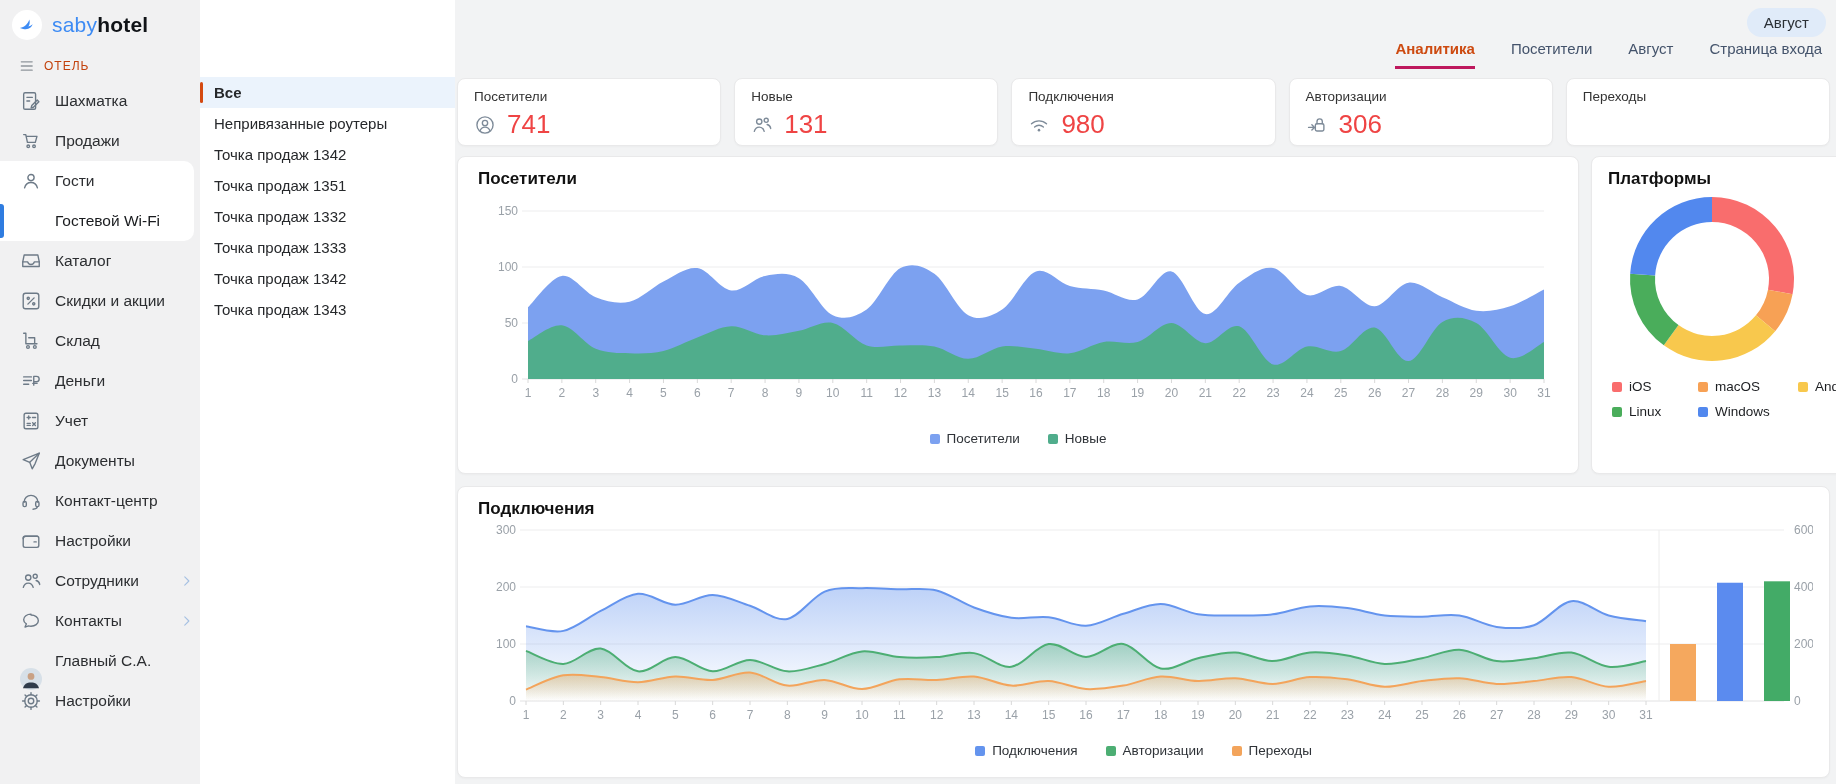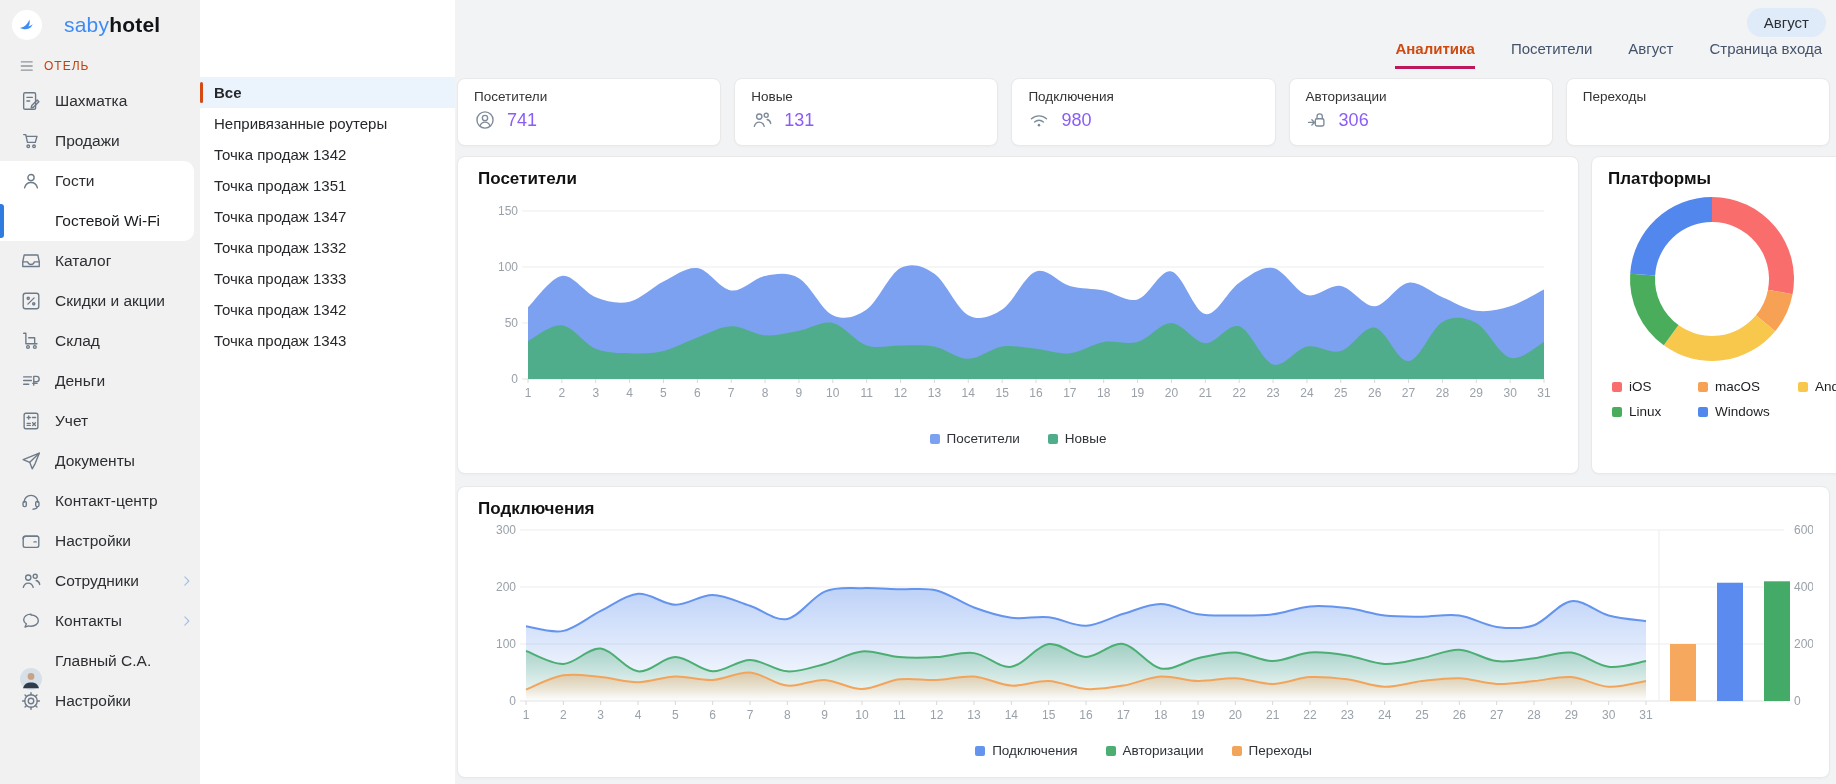--- a/index.html
+++ b/index.html
@@ -1,20 +1,20 @@
 <!DOCTYPE html>
 <html><head>
 <meta charset="utf-8">
 <style>
   html,body{margin:0;padding:0}
   body{width:1836px;height:784px;overflow:hidden;background:#f2f3f4;font-family:"Liberation Sans",sans-serif;display:flex;color:#222}
   svg{display:block}
   
   .sidebar{width:200px;flex:none;background:#f1f1f2;position:relative}
-  .logo{display:flex;align-items:center;gap:22px;padding:10px 0 0 12px;cursor:pointer}
+  .logo{display:flex;align-items:center;gap:10px;padding:10px 0 0 12px;cursor:pointer}
   .logo-badge{width:30px;height:30px;border-radius:50%;background:#fff;display:flex;align-items:center;justify-content:center}
   .logo-badge svg{width:20px;height:20px}
   .logo-text{font-size:21px;color:#3d8bf4;letter-spacing:.2px}
   .logo-text b{color:#101317;font-weight:700}
   .ws-row{display:flex;align-items:center;gap:6px;padding:16px 4px 0 18px;color:#c2410c}
   .ws-row .micon{width:20px;height:20px;color:#8f959c}
   .ws-label{font-size:12px;letter-spacing:1px}
   nav{margin-top:5px}
   .nav-item{height:40px;display:flex;align-items:center;gap:13px;padding-left:20px;font-size:15.5px;color:#2c2e31;cursor:pointer;position:relative}
   .nav-icon{width:22px;height:22px;color:#6d7a87;flex:none}
@@ -37,21 +37,21 @@
   .month-pill{position:absolute;right:4px;top:8px;background:#e0ebf9;border-radius:16px;padding:6px 17px;font-size:15px;color:#2b3036;cursor:pointer}
   .tabs{height:34px;display:flex;justify-content:flex-end;gap:36px;padding-right:8px}
   .tab{font-size:15px;color:#44536b;cursor:pointer;height:24px;padding-bottom:2px}
   .tab.active{color:#cd4a10;font-weight:700;border-bottom:3px solid #be185d}
   .stats{display:flex;gap:13px;margin-top:4px}
   .stat-card{flex:1;background:#fff;border:1px solid #e9e9ea;border-radius:8px;height:68px;padding:10px 16px;box-sizing:border-box;box-shadow:0 1px 2px rgba(0,0,0,.03)}
   .stat-label{font-size:13.5px;color:#333}
   .stat-value-row{display:flex;align-items:center;gap:11px;margin-top:5px}
   .stat-icon{width:22px;height:22px;color:#7e8b99}
   .stat-icon svg{width:22px;height:22px}
-  .stat-value{font-size:18px;color:#8b5cf6}
+  .stat-value{font-size:26px;color:#ef4444}
   .row1{display:flex;gap:12px;margin-top:10px}
   .card{background:#fff;border:1px solid #e9e9ea;border-radius:8px;box-sizing:border-box;box-shadow:0 1px 2px rgba(0,0,0,.03)}
   .chart1-card{width:1122px;height:318px;padding:12px 20px}
   .platforms-card{flex:1;height:318px;padding:12px 16px}
   .chart2-card{margin-top:12px;height:292px;padding:12px 20px}
   .card-title{font-size:17px;font-weight:700;color:#111;height:20px}
   .axlab{font-size:12px;fill:#9aa1a8}
   .legend{display:flex;justify-content:center;gap:28px;align-items:center;font-size:13.5px;color:#2f3338;margin-top:4px}
   .legend-item{display:flex;align-items:center;cursor:pointer}
   .sq{width:10px;height:10px;border-radius:2px;margin-right:7px;display:inline-block}
@@ -249,23 +249,20 @@
         <span>Все</span>
       </div>
       <div class="router-item">
         <span>Непривязанные роутеры</span>
       </div>
       <div class="router-item">
         <span>Точка продаж 1342</span>
       </div>
       <div class="router-item">
         <span>Точка продаж 1351</span>
-      </div>
-      <div class="router-item">
-        <span>Точка продаж 1347</span>
       </div>
       <div class="router-item">
         <span>Точка продаж 1332</span>
       </div>
       <div class="router-item">
         <span>Точка продаж 1333</span>
       </div>
       <div class="router-item">
         <span>Точка продаж 1342</span>
       </div>

